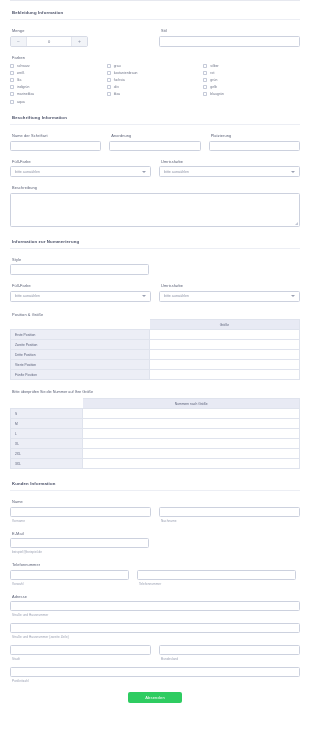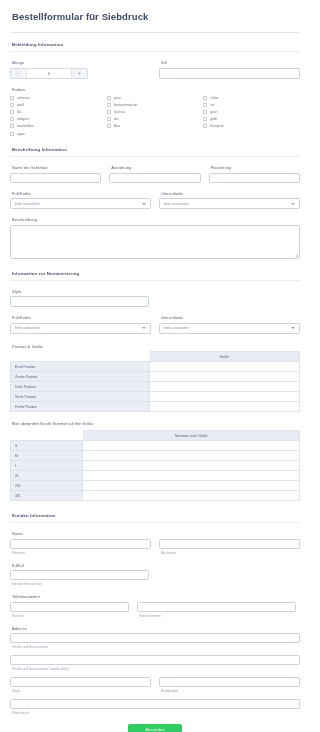--- a/index.html
+++ b/index.html
@@ -146,21 +146,20 @@
   .mb6 { margin-bottom: 6px; }
   .mb8 { margin-bottom: 8px; }
   .mb10 { margin-bottom: 10px; }
   .mb12 { margin-bottom: 12px; }
 </style>
 </head>
 <body>
 
 <div class="page">
 
-  <div class="form-title">Bestellformular für Siebdruck</div>
   <div class="title-rule"></div>
 
   <div class="section-head">Bekleidung Information</div>
   <div class="section-rule"></div>
 
   <div class="row mb8">
     <div class="col">
       <div class="fieldlabel">Menge</div>
       <div class="stepper">
         <div class="btn">−</div>

